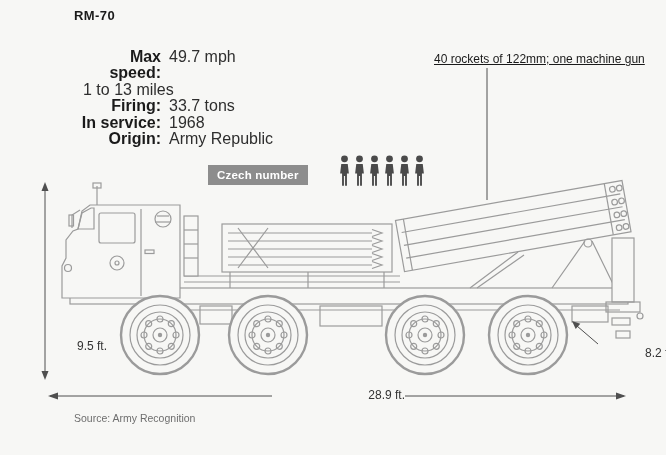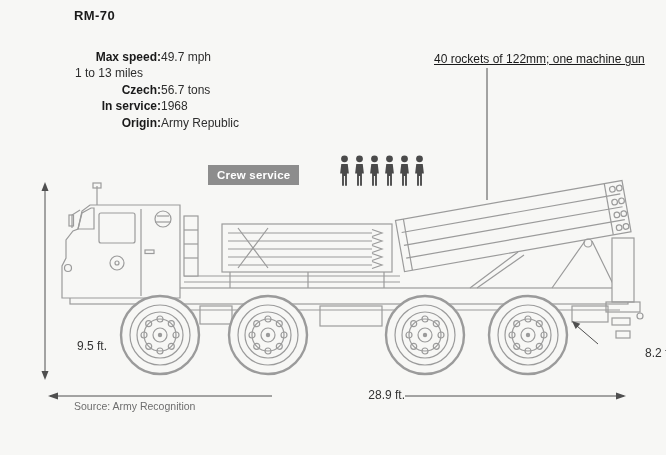--- a/index.html
+++ b/index.html
@@ -6,38 +6,38 @@
   .page{
     position:relative;
     width:666px;height:455px;
     background:var(--background,#f7f7f5);
     font-family:"Liberation Sans",sans-serif;
     color:var(--text,#1a1a1a);
     overflow:hidden;
   }
   .abs{position:absolute;padding-left:37px;}
   .title{left:37px;top:8px;font-size:13px;font-weight:bold;letter-spacing:.4px;}
-  .specs{left:38px;top:49px;font-size:12px;line-height:16.4px;}
+  .specs{left:38px;top:49px;font-size:16px;line-height:16.4px;}
   .spec-row{display:flex;}
   .spec-label{width:86px;text-align:right;font-weight:bold;}
-  .spec-value{margin-left:0;color:#2e2e2e;white-space:nowrap;}
+  .spec-value{margin-left:8px;color:#2e2e2e;white-space:nowrap;}
   .armament{left:397px;top:52px;font-size:12px;white-space:nowrap;text-decoration:underline;}
   .crew-badge{
     left:208px;top:165px;
     background:var(--badge,#8d8d8d);color:#fff;
     font-size:11.5px;font-weight:bold;
     padding:4px 9px;letter-spacing:.2px;white-space:nowrap;
   }
   .crew-figures{left:301px;top:153px;display:flex;gap:2px;align-items:flex-end;}
   .figure-icon svg circle,.figure-icon svg path{fill:var(--figure,#4a4a4a);}
   .dim{font-size:12px;color:#333;white-space:nowrap;margin-left:24px;}
   .dim-height{left:16px;top:339px;}
   .dim-rear{left:584px;top:346px;}
   .dim-length{left:278px;top:388px;width:66px;text-align:right;background:var(--background,#f7f7f5);}
-  .source{left:37px;top:400px;font-size:10.5px;color:#6e6e6e;}
+  .source{left:37px;top:412px;font-size:10.5px;color:#6e6e6e;}
   .diagram{position:absolute;left:0;top:0;pointer-events:none;}
   .draw{stroke:var(--drawing,#9b9b9b);fill:none;stroke-width:1.2;}
   .draw-fill{stroke:var(--drawing,#9b9b9b);fill:var(--background,#f7f7f5);stroke-width:1.2;}
   .draw-thick{stroke-width:2.4;}
   .draw-solid{fill:var(--drawing,#9b9b9b);stroke:none;}
   .dimline{stroke:var(--dimension,#4f4f4f);stroke-width:1;fill:none;}
   .dimarrow{fill:var(--dimension,#4f4f4f);stroke:none;}
 </style>
 </head>
 <body>
@@ -48,36 +48,36 @@
 
   <div class="abs specs">
     <div class="spec-row">
       <span class="spec-label">Max speed:</span>
       <span class="spec-value">49.7 mph</span>
     </div>
     <div class="spec-row">
       <span class="spec-value">1 to 13 miles</span>
     </div>
     <div class="spec-row">
-      <span class="spec-label">Czech:</span>
-      <span class="spec-value">56.7 tons</span>
+      <span class="spec-label">Firing:</span>
+      <span class="spec-value">33.7 tons</span>
     </div>
     <div class="spec-row">
       <span class="spec-label">In service:</span>
       <span class="spec-value">1968</span>
     </div>
     <div class="spec-row">
       <span class="spec-label">Origin:</span>
       <span class="spec-value">Army Republic</span>
     </div>
   </div>
 
   <div class="abs armament">40 rockets of 122mm; one machine gun</div>
 
-  <div class="abs crew-badge">Crew service</div>
+  <div class="abs crew-badge">Czech number</div>
 
   <div class="abs crew-figures">
     <span class="figure-icon"><svg width="13" height="36" viewBox="0 0 16 40">
           <circle cx="8" cy="5" r="4.2"></circle>
           <path d="M4,11.5 L12,11.5 L13.4,23 L11,23 L11,38 L8.7,38 L8.7,26 L7.3,26 L7.3,38 L5,38 L5,23 L2.6,23 Z"></path>
         </svg></span>
     <span class="figure-icon"><svg width="13" height="36" viewBox="0 0 16 40">
           <circle cx="8" cy="5" r="4.2"></circle>
           <path d="M4,11.5 L12,11.5 L13.4,23 L11,23 L11,38 L8.7,38 L8.7,26 L7.3,26 L7.3,38 L5,38 L5,23 L2.6,23 Z"></path>
         </svg></span>

